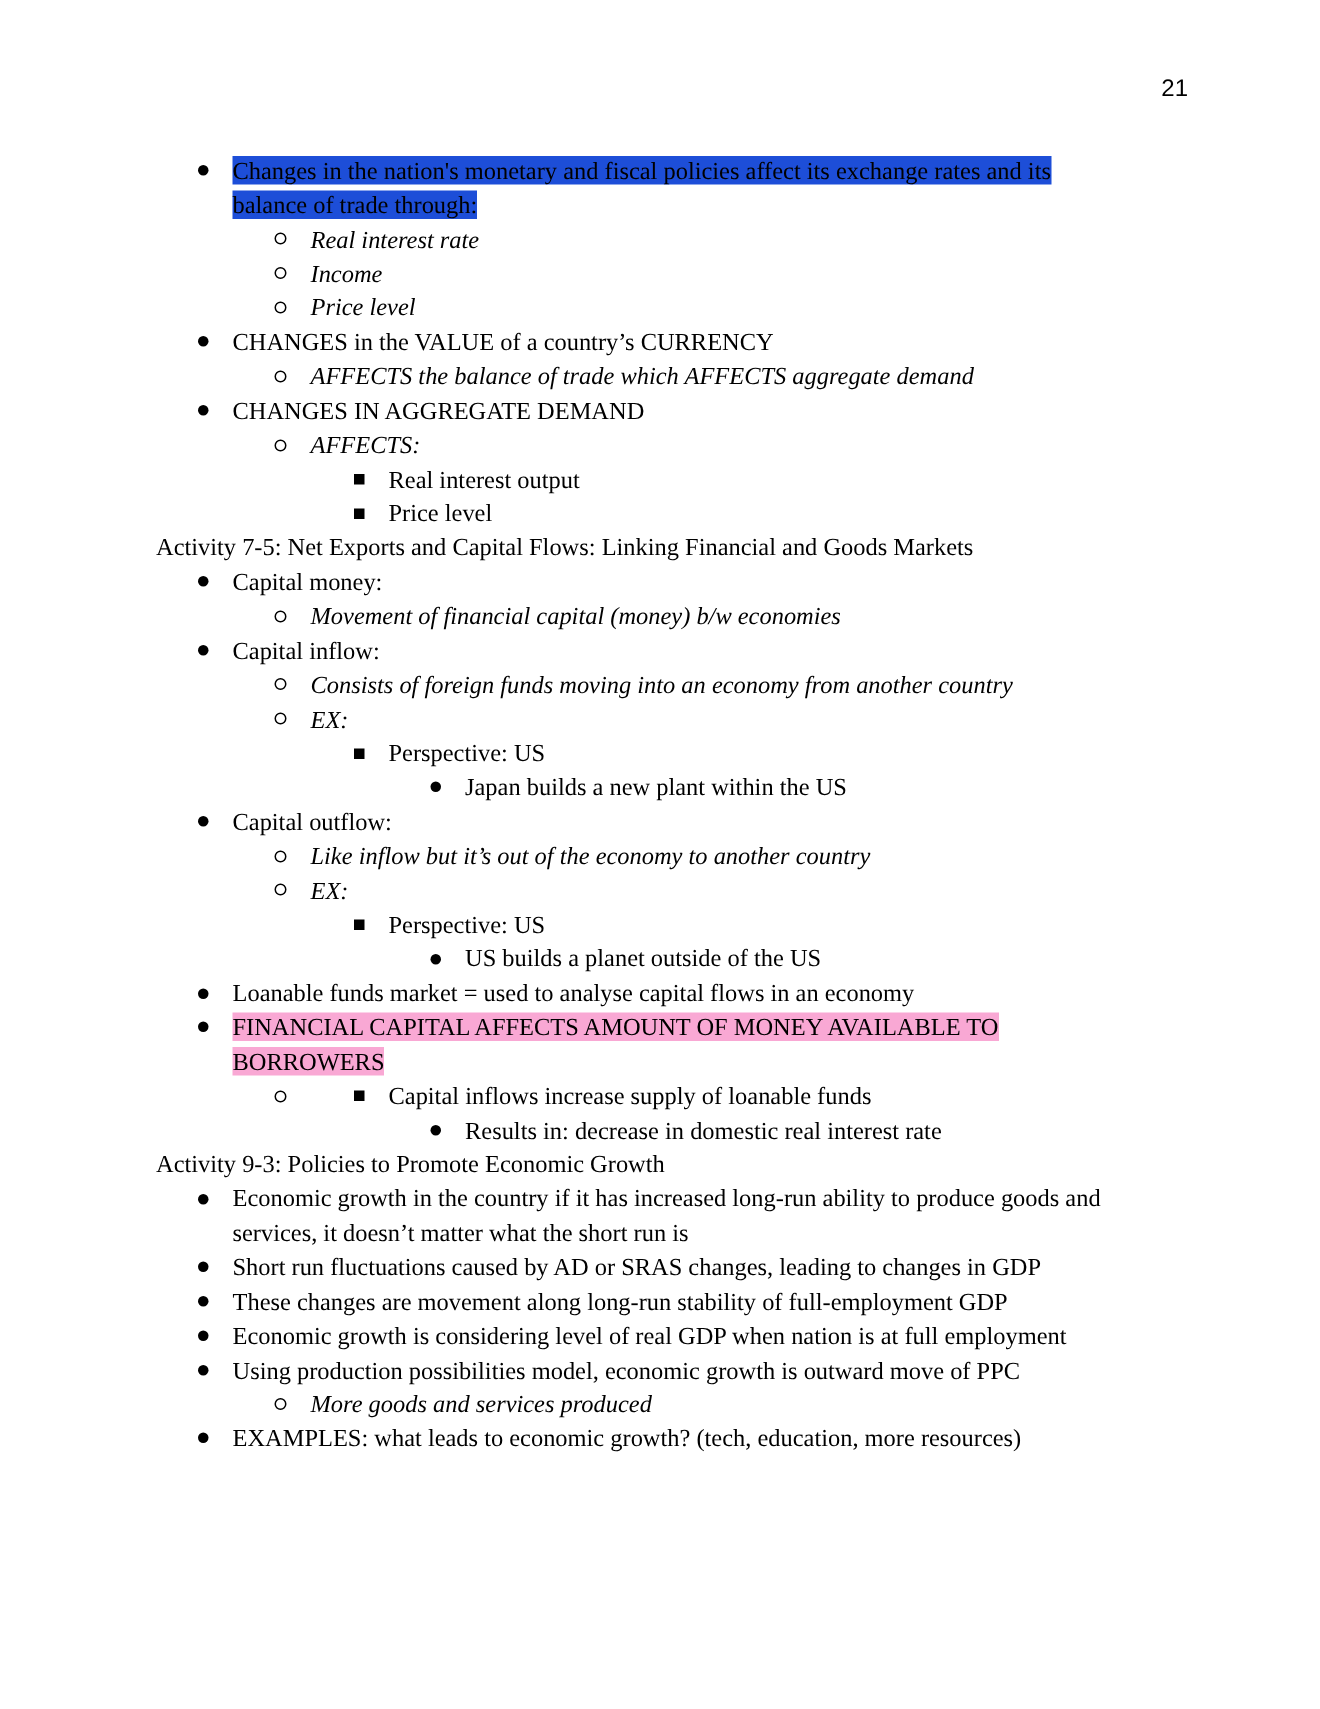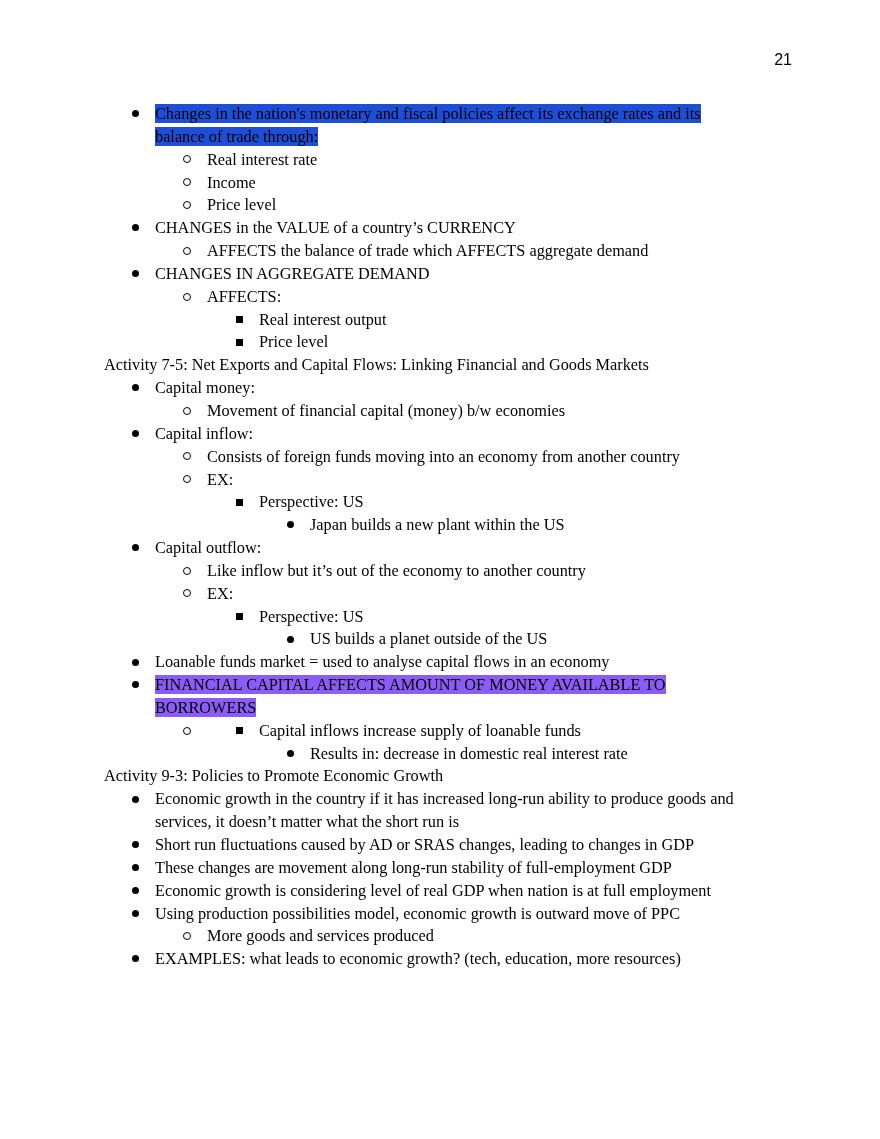--- a/index.html
+++ b/index.html
@@ -4,33 +4,33 @@
 <style>
   html, body { margin: 0; padding: 0; background: #ffffff; }
   body { width: 880px; height: 1139px; position: relative; overflow: hidden;
          font-family: "Liberation Serif", "DejaVu Serif", serif; color: #000; }
   .page-number { position: absolute; top: 51px; right: 88px; font-family: Liberation Sans, sans-serif;
                  font-size: 16px; }
   .content { position: absolute; top: 103px; left: 104px; width: 680px; }
   .line { position: relative; font-size: 16.3px; line-height: 22.85px; }
   .heading { padding-left: 0; }
   .lvl1 { padding-left: 51px; }
-  .lvl2 { padding-left: 103px; }
+  .lvl2 { padding-left: 103px; font-style: italic; }
   .lvl3 { padding-left: 155px; }
   .lvl4 { padding-left: 206px; }
   .bullet { position: absolute; top: 0; width: 14px; text-align: center; }
   .lvl1 .bullet { left: 24px; }
   .lvl2 .bullet { left: 76px; }
   .lvl3 .bullet { left: 128px; }
   .lvl4 .bullet { left: 179px; }
   .dot { display: inline-block; width: 7px; height: 7px; border-radius: 50%; background: #000; vertical-align: middle; margin-top: -3px; }
   .ring { display: inline-block; width: 6px; height: 6px; border-radius: 50%; border: 1px solid #000; vertical-align: middle; margin-top: -3px; }
   .square { display: inline-block; width: 7px; height: 7px; background: #000; vertical-align: middle; margin-top: -3px; }
   .hl-purple { background: #1d4ed8; }
-  .hl-green { background: #8b5cf6; }
+  .hl-green { background: #f9a8d4; }
 </style>
 </head>
 <body>
 
 <div class="page-number">21</div>
 
 <div class="content">
   <div class="line lvl1"><span class="bullet"><span class="dot"></span></span><span class="hl-purple">Changes in the nation's monetary and fiscal policies affect its exchange rates and its</span></div>
   <div class="line lvl1"><span class="hl-purple">balance of trade through:</span></div>
   <div class="line lvl2"><span class="bullet"><span class="ring"></span></span><span>Real interest rate</span></div>

